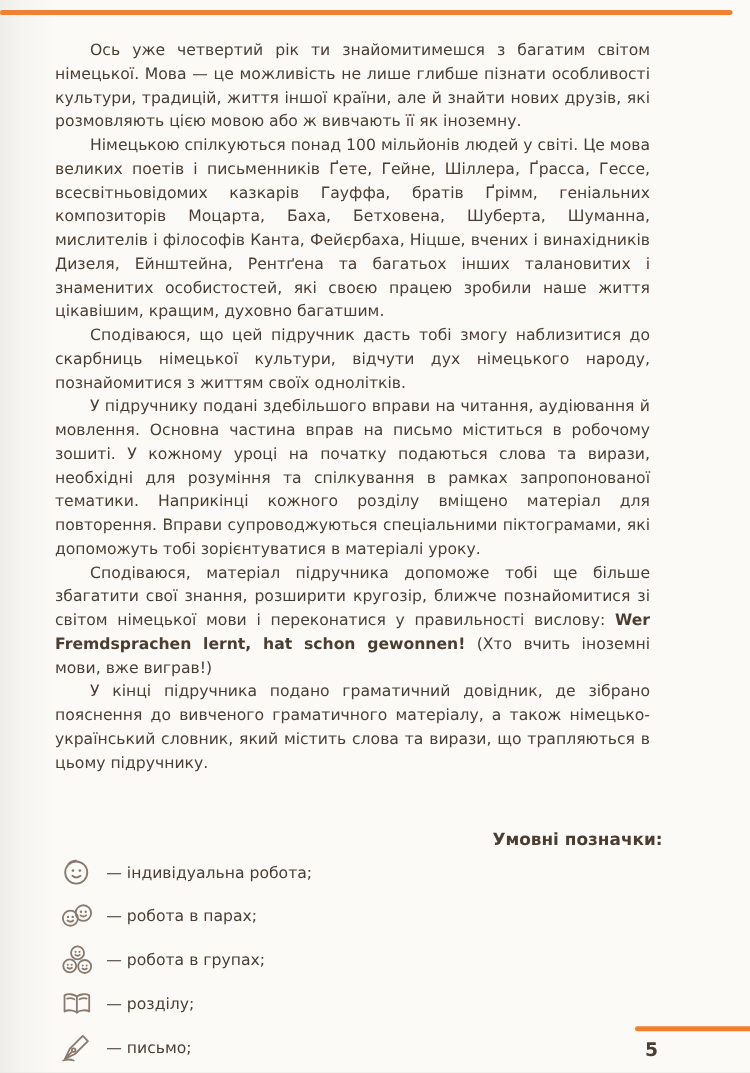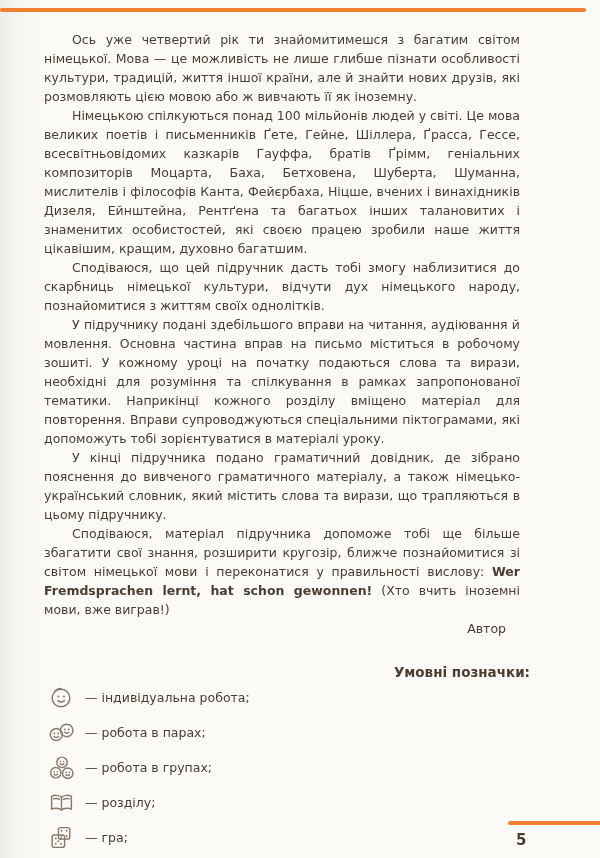--- a/index.html
+++ b/index.html
@@ -113,23 +113,22 @@
 
 <div class="page">
 
   <div class="top-rule"></div>
 
   <div class="content">
     <p class="para">Ось уже четвертий рік ти знайомитимешся з багатим світом німецької. Мова — це можливість не лише глибше пізнати особливості культури, традицій, життя іншої країни, але й знайти нових друзів, які розмовляють цією мовою або ж вивчають її як іноземну.</p>
     <p class="para">Німецькою спілкуються понад 100 мільйонів людей у світі. Це мова великих поетів і письменників Ґете, Гейне, Шіллера, Ґрасса, Гессе, всесвітньовідомих казкарів Гауффа, братів Ґрімм, геніальних композиторів Моцарта, Баха, Бетховена, Шуберта, Шуманна, мислителів і філософів Канта, Фейєрбаха, Ніцше, вчених і винахідників Дизеля, Ейнштейна, Рентґена та багатьох інших талановитих і знаменитих особистостей, які своєю працею зробили наше життя цікавішим, кращим, духовно багатшим.</p>
     <p class="para">Сподіваюся, що цей підручник дасть тобі змогу наблизитися до скарбниць німецької культури, відчути дух німецького народу, познайомитися з життям своїх однолітків.</p>
     <p class="para">У підручнику подані здебільшого вправи на читання, аудіювання й мовлення. Основна частина вправ на письмо міститься в робочому зошиті. У кожному уроці на початку подаються слова та вирази, необхідні для розуміння та спілкування в рамках запропонованої тематики. Наприкінці кожного розділу вміщено матеріал для повторення. Вправи супроводжуються спеціальними піктограмами, які допоможуть тобі зорієнтуватися в матеріалі уроку.</p>
+    <p class="para"><span>Сподіваюся, матеріал підручника допоможе тобі ще більше збагатити свої знання, розширити кругозір, ближче познайомитися зі світом німецької мови і переконатися у правильності вислову: </span><strong>Wer Fremdsprachen lernt, hat schon gewonnen!</strong><span> (Хто вчить іноземні мови, вже виграв!)</span></p>
     <p class="para">У кінці підручника подано граматичний довідник, де зібрано пояснення до вивченого граматичного матеріалу, а також німецько-український словник, який містить слова та вирази, що трапляються в цьому підручнику.</p>
-    <p class="para"><span>Сподіваюся, матеріал підручника допоможе тобі ще більше збагатити свої знання, розширити кругозір, ближче познайомитися зі світом німецької мови і переконатися у правильності вислову: </span><strong>Wer Fremdsprachen lernt, hat schon gewonnen!</strong><span> (Хто вчить іноземні мови, вже виграв!)</span></p>
-    <div class="author">Автор</div>
   </div>
 
   <div class="legend-section">
     <h2 class="legend-heading">Умовні позначки:</h2>
     <div class="legend-grid">
 
       <div class="legend-col left">
 
         <div class="legend-row">
           <span class="legend-icon">
@@ -190,20 +189,31 @@
             </svg>
           </span>
           <span class="legend-label">— розділу;</span>
         </div>
 
       </div>
 
       <div class="legend-col right">
 
 
+        <div class="legend-row">
+          <span class="legend-icon">
+            <svg viewBox="0 0 26 26">
+              <path class="ic" d="M4 22 L7.5 14.5 L17.5 4.5 L21.5 8.5 L11.5 18.5 Z"></path>
+              <path class="ic" d="M4 22 L9.3 16.7"></path>
+              <circle class="ic" cx="10.5" cy="15.5" r="1.4"></circle>
+              <path class="ic" d="M2.5 23.5 q4 -1.5 8 0"></path>
+            </svg>
+          </span>
+          <span class="legend-label">— письмо;</span>
+        </div>
 
         <div class="legend-row">
           <span class="legend-icon">
             <svg viewBox="0 0 26 26">
               <rect class="ic" x="10" y="3.5" width="11" height="11" rx="2"></rect>
               <circle class="ic-fill" cx="13" cy="6.5" r="0.9"></circle>
               <circle class="ic-fill" cx="18" cy="6.5" r="0.9"></circle>
               <circle class="ic-fill" cx="13" cy="11.5" r="0.9"></circle>
               <circle class="ic-fill" cx="18" cy="11.5" r="0.9"></circle>
               <rect class="ic" x="4" y="10.5" width="12" height="12" rx="2"></rect>

